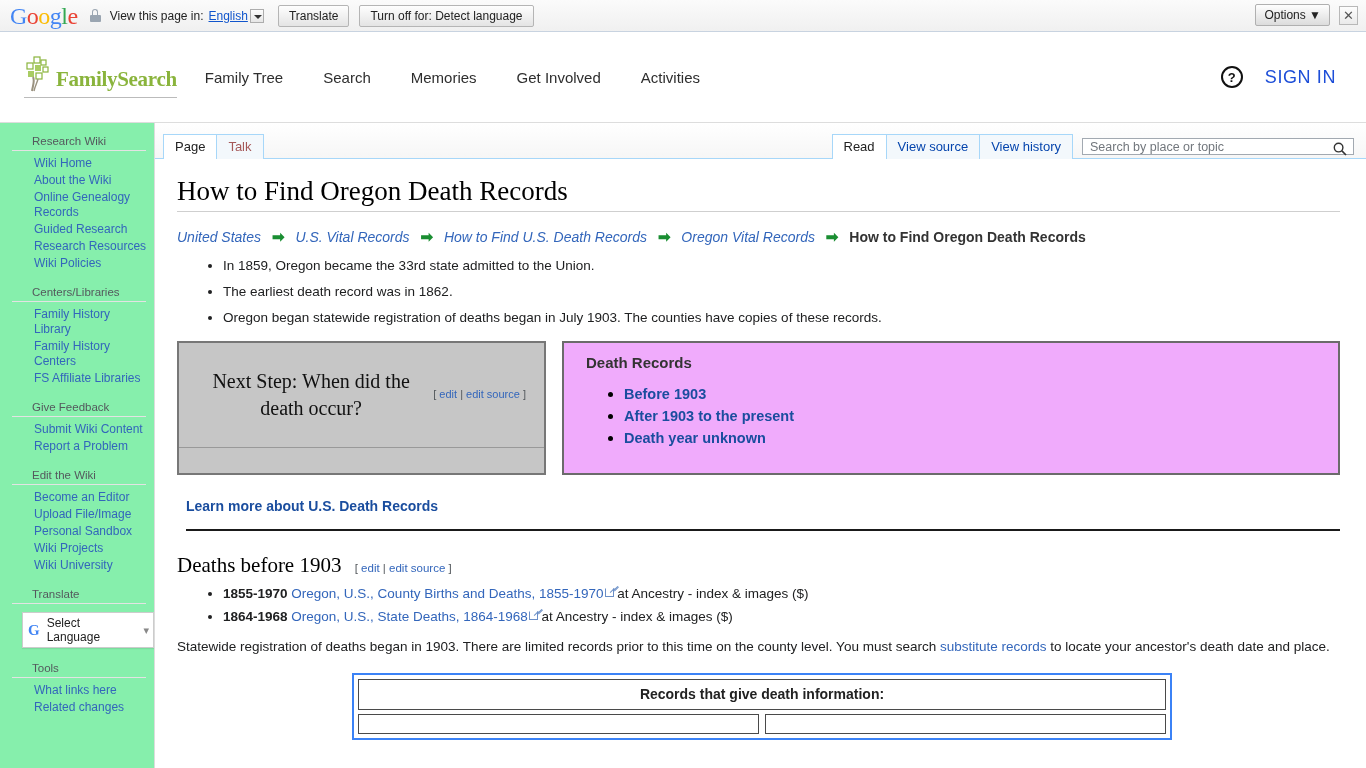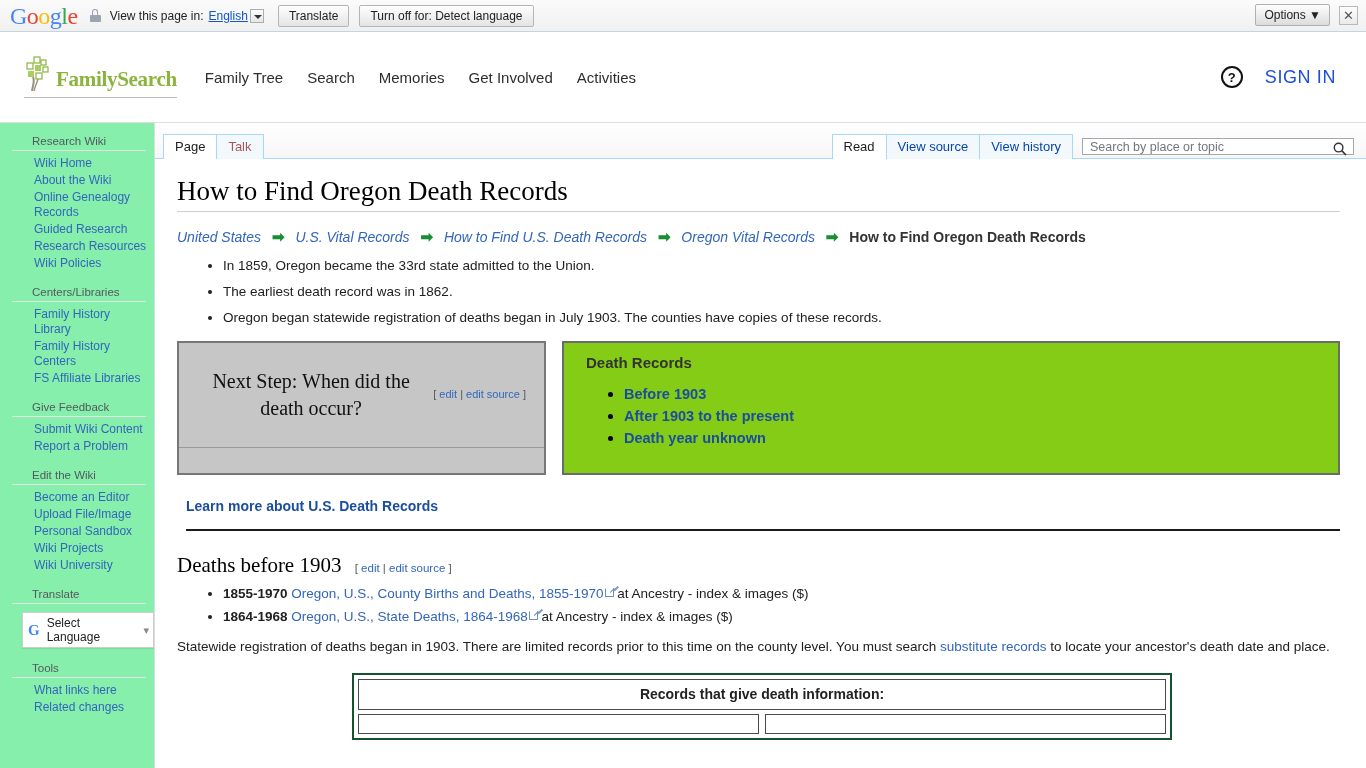--- a/index.html
+++ b/index.html
@@ -130,21 +130,21 @@
   #fs-tree { width: 30px; height: 36px; margin-right: 2px; }
   #fs-wordmark {
     font-family: "Liberation Serif", serif;
     font-weight: bold;
     font-size: 21px;
     color: #8ab43c;
     letter-spacing: -0.3px;
     line-height: 1;
     padding-bottom: 2px;
   }
-  #fs-nav { display: flex; gap: 24px; }
+  #fs-nav { display: flex; gap: 40px; }
   #fs-nav a {
     font-size: 15px;
     color: #2e2e2e;
     text-decoration: none;
     cursor: pointer;
   }
   #fs-right {
     margin-left: auto;
     display: flex;
     align-items: center;
@@ -382,21 +382,21 @@
   .edit-links a { color: #3366bb; text-decoration: none; cursor: pointer; }
   #next-step-footer {
     height: 26px;
     border-top: 1px solid #999;
     background: #c6c6c6;
   }
   #death-records-box {
     flex: 1;
     margin-left: 16px;
     border: 2px solid #6b6b6b;
-    background: #84cc16;
+    background: #f0abfc;
     padding: 11px 16px 12px 22px;
   }
   #death-records-title {
     font-size: 15px;
     font-weight: bold;
     color: #333;
     margin-bottom: 6px;
   }
   #death-records-sub {
     font-size: 14.5px;
@@ -482,21 +482,21 @@
     margin: 12px 0 0 0;
     line-height: 1.5;
     max-width: 1160px;
   }
   #statewide-para a { color: #3366bb; text-decoration: none; cursor: pointer; }
 
   
   #records-table-wrap {
     margin: 16px 0 16px 175px;
     width: 820px;
-    border: 2px solid #14532d;
+    border: 2px solid #3b82f6;
     background: #fff;
     padding: 4px;
   }
   #records-table-header {
     border: 1px solid #4a4a4a;
     text-align: center;
     font-size: 14px;
     font-weight: bold;
     color: #222;
     padding: 6px 0 7px 0;

